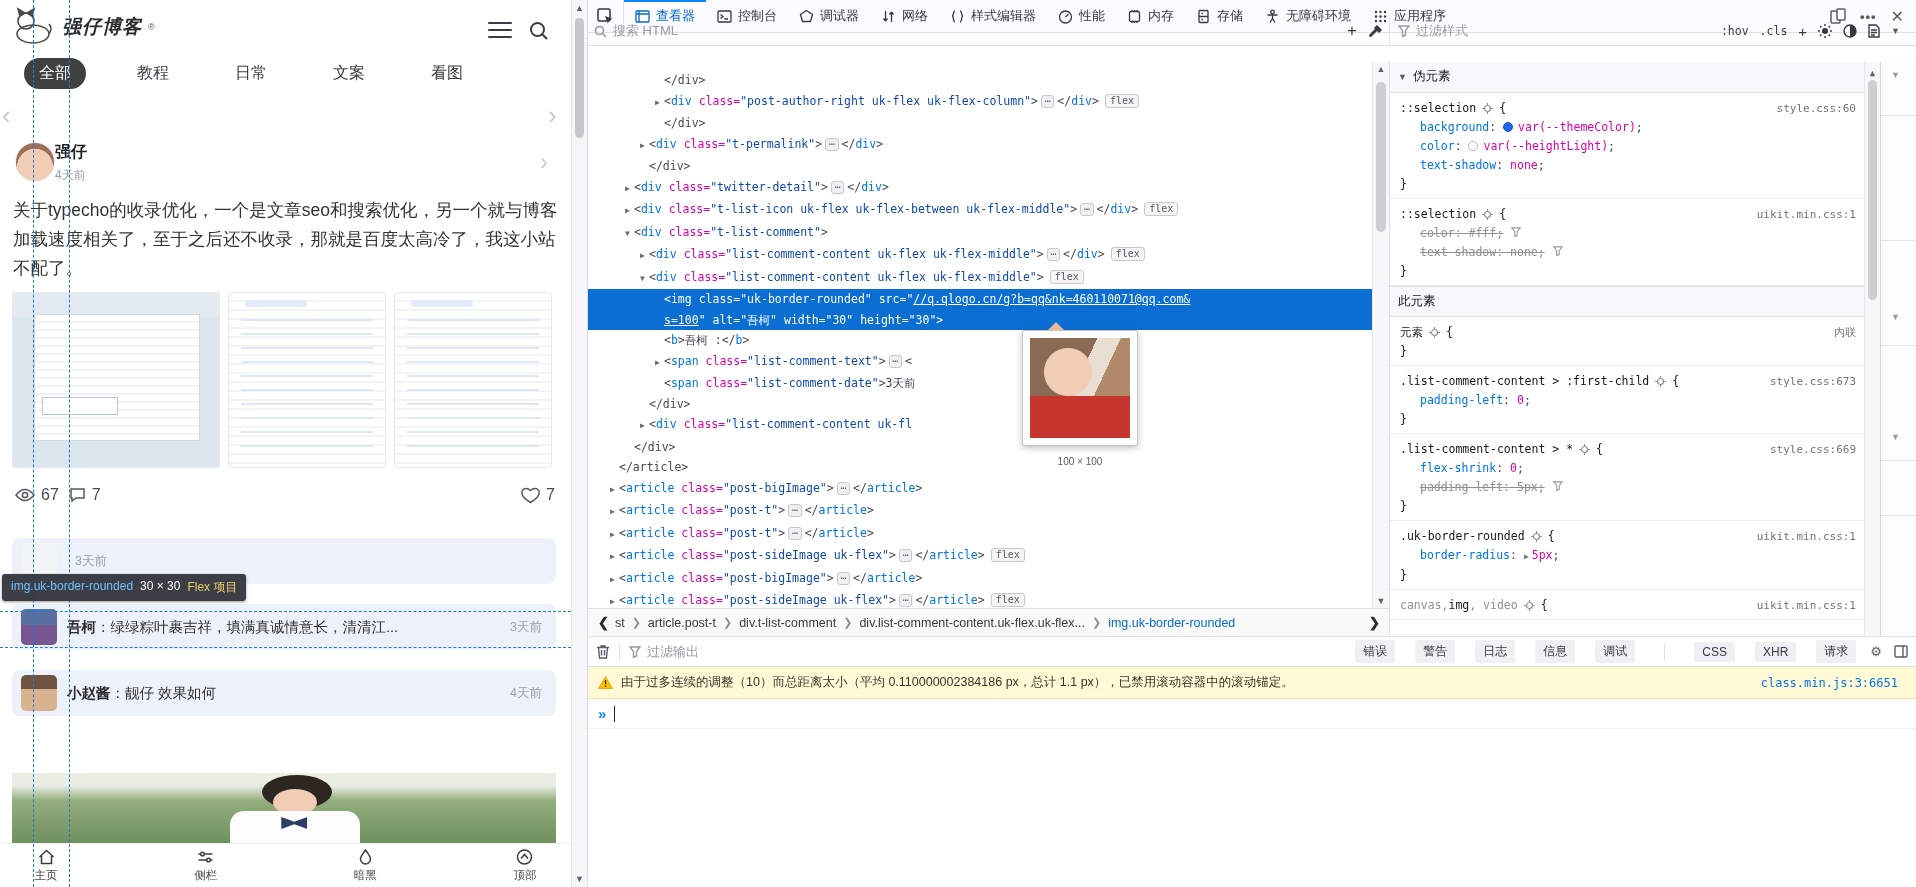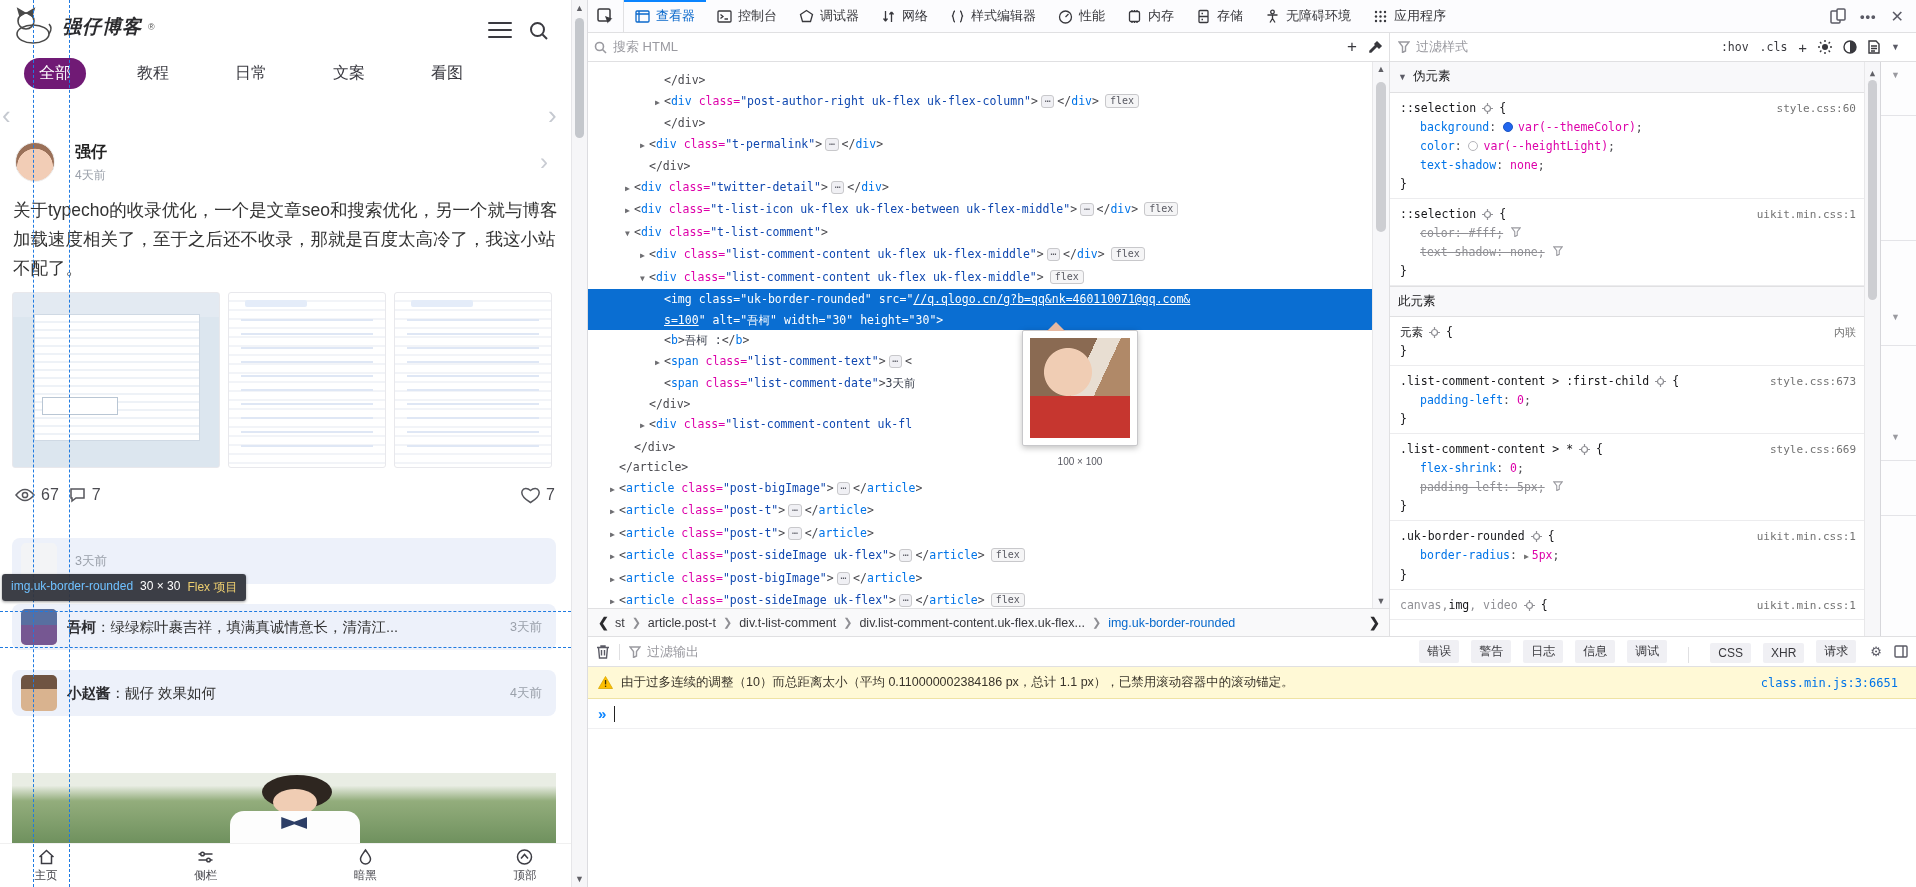--- a/index.html
+++ b/index.html
@@ -12,24 +12,24 @@
 .webpage{position:absolute;left:0;top:0;width:571px;height:887px;background:#fff;overflow:hidden}
 .wp-header{position:absolute;left:0;top:0;width:100%;height:56px}
 .wp-logo{position:absolute;left:10px;top:6px;display:flex;align-items:center;gap:6px}
 .wp-logo-text{font-size:19px;font-weight:bold;font-style:italic;color:#2b2b2e;letter-spacing:1px}
 .wp-logo-reg{font-size:9px;color:#555;vertical-align:top}
 .wp-burger{position:absolute;left:488px;top:22px;width:24px;height:18px}
 .wp-burger span{display:block;height:2.4px;background:#3a3a40;margin-bottom:4.6px;border-radius:1px}
 .wp-search{position:absolute;left:528px;top:20px}
 .wp-tabs{position:absolute;left:24px;top:58px;display:flex;gap:36px;align-items:center}
 .wp-tab{font-size:16px;color:#3c3c43;padding:5px 15px}
-.wp-tab.active{background:#701a75;color:#fff;border-radius:17px}
+.wp-tab.active{background:#404040;color:#fff;border-radius:17px}
 .carousel-left{position:absolute;left:2px;top:100px;font-size:26px;color:#c5c9d0}
 .carousel-right{position:absolute;left:548px;top:100px;font-size:26px;color:#c5c9d0}
-.post-author{position:absolute;left:15px;top:142px;display:flex;gap:20px}
+.post-author{position:absolute;left:15px;top:142px;display:flex;gap:0}
 .avatar-post{width:40px;height:40px;border-radius:50%;background:radial-gradient(circle at 50% 62%,#f2cdb6 0 58%,#9a7058 60%);border:1px solid #eee}
 .post-author-names div:first-child{font-weight:bold;font-size:16px;color:#222}
 .post-author-names div:last-child{font-size:12px;color:#9aa0aa;margin-top:4px}
 .post-chevron{position:absolute;left:540px;top:148px;font-size:24px;color:#c9ccd3}
 .post-text{position:absolute;left:13px;top:196px;width:548px;font-size:17.5px;line-height:29px;color:#333}
 .post-images{position:absolute;left:12px;top:292px;display:flex;gap:8px}
 .pimg{height:176px;border:1px solid #e8e8ec;border-radius:3px;overflow:hidden;position:relative}
 .pimg1{width:208px;background:linear-gradient(180deg,#e3eaf2 0 14%,#dce6ef 14% 100%)}
 .pimg1:before{content:"";position:absolute;left:10%;top:12%;width:80%;height:72%;background:repeating-linear-gradient(180deg,#fff 0 6px,#eef2f7 6px 8px);border:1px solid #cfd9e4}
 .pimg1:after{content:"";position:absolute;left:14%;top:60%;width:36%;height:9%;background:#fff;border:1px solid #b9c6d4}
@@ -71,21 +71,21 @@
 
 
 .devtools{position:absolute;left:588px;top:0;width:1328px;height:887px;background:#fff;font-size:13px}
 .dt-tabbar{position:absolute;left:0;top:0;width:100%;height:33px;background:#fcfcfe;border-bottom:1px solid #e0e0e2;display:flex;align-items:stretch}
 .dt-inspectbtn{width:36px;display:flex;align-items:center;justify-content:center;border-right:1px solid #e0e0e2}
 .dt-tab{display:flex;align-items:center;gap:6px;padding:0 11px;color:#38383d;position:relative;font-size:13px}
 .dt-tab.active{color:#0a68cb}
 .dt-tab.active:before{content:"";position:absolute;left:0;top:0;width:100%;height:2px;background:#0a84ff}
 .dt-tab svg{flex-shrink:0}
 .dt-right-icons{margin-left:auto;display:flex;align-items:center;gap:14px;padding-right:12px;color:#5b5b66}
-.dt-row2{position:absolute;left:0;top:33px;width:100%;height:29px;border-bottom:1px solid #e0e0e2;display:flex}
+.dt-row2{position:absolute;left:0;top:17px;width:100%;height:29px;border-bottom:1px solid #e0e0e2;display:flex}
 .dt-search{width:802px;display:flex;align-items:center;padding:0 6px;border-right:1px solid #e0e0e2}
 .dt-search .ph{color:#9a9aa0;margin-left:6px;font-size:13px}
 .dt-search-actions{margin-left:auto;display:flex;align-items:center;gap:12px;color:#38383d}
 .dt-rfilter{flex:1;display:flex;align-items:center;padding:0 8px}
 .dt-rfilter .ph{color:#9a9aa0;margin-left:6px;font-size:13px}
 .dt-rbuttons{margin-left:auto;display:flex;align-items:center;gap:11px;color:#38383d;font-size:11.5px;padding-right:8px}
 .dt-rbuttons .tbtn{font-family:"DejaVu Sans Mono",monospace}
 
 .dt-main{position:absolute;left:0;top:62px;width:100%;height:574px;display:flex}
 
@@ -141,21 +141,21 @@
 
 .stripe{width:36px;border-left:1px solid #d7d7db;background:#fdfdfe;position:relative}
 .stripe .sline{position:absolute;left:0;width:100%;border-top:1px solid #e4e4e8}
 .stripe .schev{position:absolute;left:10px;font-size:9px;color:#9a9aa0}
 
 
 .console{position:absolute;left:0;top:636px;width:100%;height:251px;background:#fff;border-top:1px solid #e0e0e2}
 .c-toolbar{height:30px;display:flex;align-items:center;padding:0 8px;border-bottom:1px solid #e0e0e2}
 .c-sep{width:1px;height:16px;background:#e0e0e2;margin:0 9px}
 .c-filter{color:#9a9aa0;margin-left:6px;font-size:13px}
-.c-buttons{margin-left:auto;display:flex;align-items:flex-end;gap:12px}
+.c-buttons{margin-left:auto;display:flex;align-items:center;gap:20px}
 .c-btn{background:#f0f0f4;border-radius:2px;color:#38383d;font-size:12px;padding:3px 8px}
 .c-icons{display:flex;align-items:center;gap:12px;margin-left:14px;color:#5b5b66}
 .c-warning{height:32px;background:#fff9d6;border-bottom:1px solid #efe3a4;display:flex;align-items:center;padding:0 10px;font-size:12.5px;color:#39342a}
 .c-warnlink{margin-left:auto;color:#0074e8;font-family:"DejaVu Sans Mono",monospace;font-size:12px;padding-right:8px}
 .c-prompt{height:30px;display:flex;align-items:center;padding:0 10px;border-bottom:1px solid #f0f0f2}
 .c-chev{color:#0a84ff;font-weight:bold;font-size:15px;letter-spacing:-2px}
 .c-caret{width:1px;height:16px;background:#222;margin-left:10px}
 svg{display:block}
 </style>
 </head>

